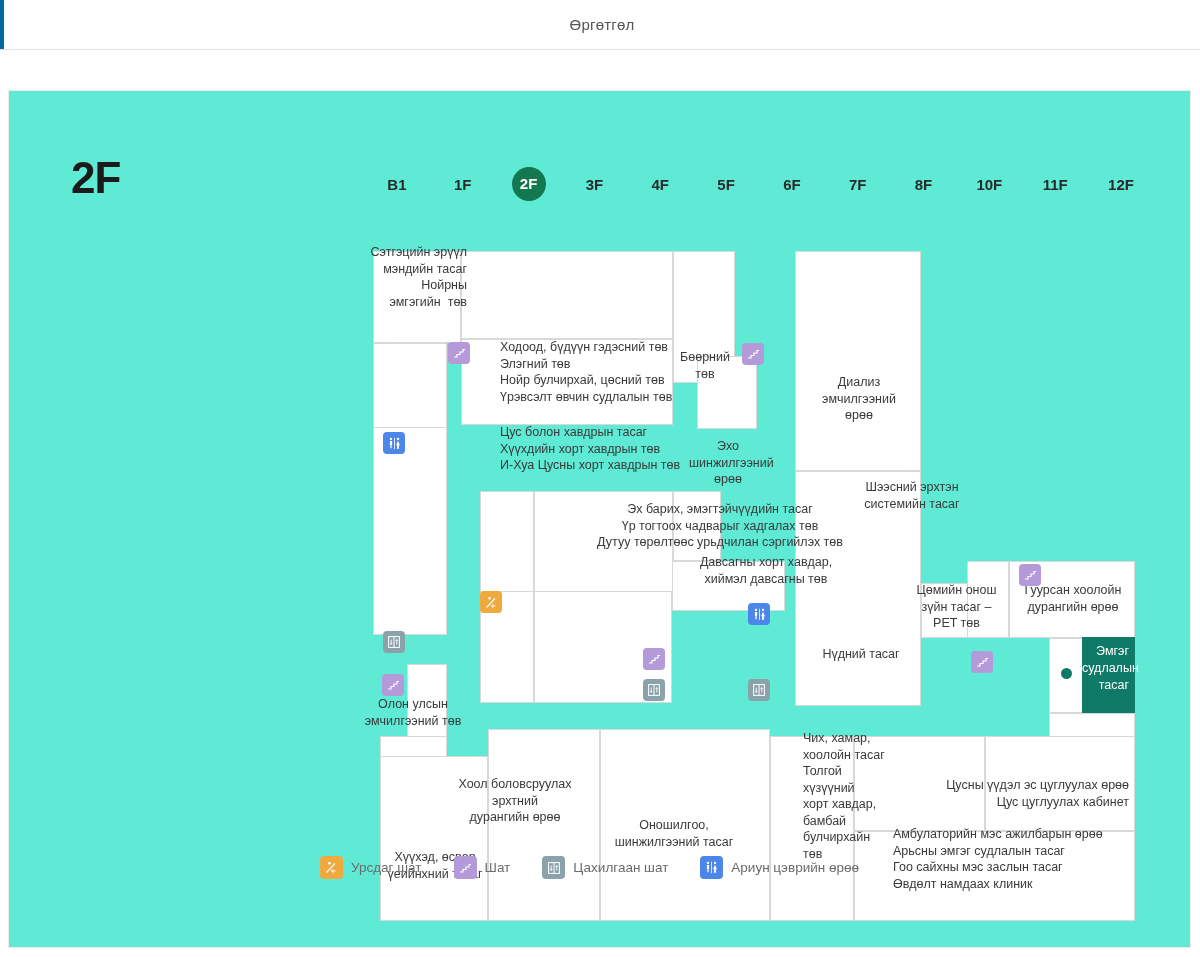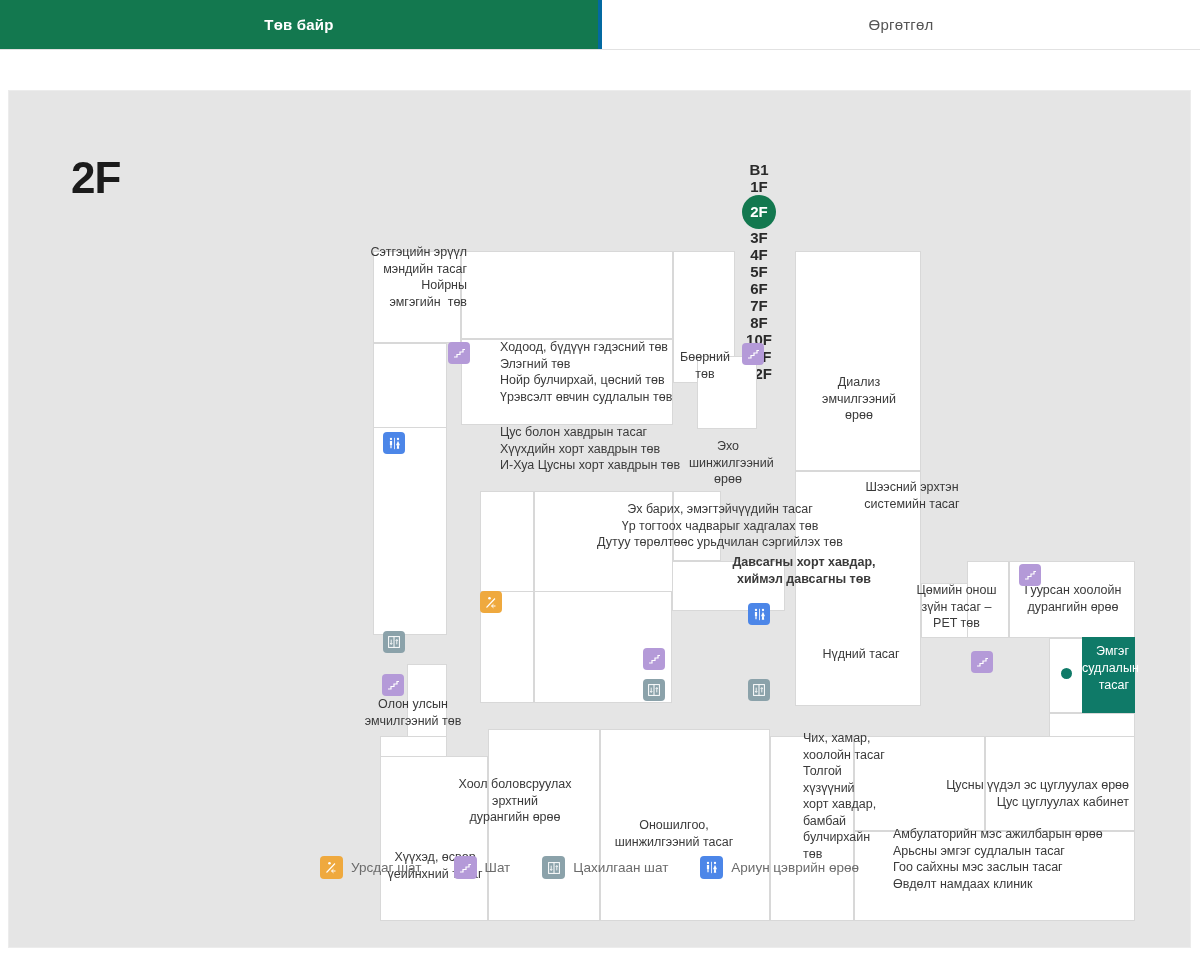--- a/index.html
+++ b/index.html
@@ -16,29 +16,29 @@
   .tab{
     flex:1;display:flex;align-items:center;justify-content:center;
     font-size:15px;letter-spacing:.2px;
   }
   .tab.active{background:#13784f;color:#fff;font-weight:bold;}
   .tab.inactive{background:#fff;color:#555;border-left:4px solid #0369a1;}
 
   
   .panel{
     position:absolute;left:8px;top:90px;width:1183px;height:858px;
-    border:1px solid #ececec;background:#e5e5e5;box-sizing:border-box;
+    border:1px solid #ececec;background:#5eead4;box-sizing:border-box;
   }
   .floor-big{
     position:absolute;left:62px;top:62px;
     font-size:44px;font-weight:bold;color:#1b1b1b;letter-spacing:-1px;
   }
   .floor-list{
     position:absolute;left:355px;top:70px;width:790px;height:46px;
-    display:flex;align-items:center;flex-direction:column;
+    display:flex;align-items:center;
   }
   .floor-chip{
     width:66px;text-align:center;font-size:15px;font-weight:bold;color:#2a2a2a;
     cursor:pointer;
   }
   .floor-chip.sel span{
     display:inline-block;width:34px;height:34px;line-height:34px;border-radius:50%;
     background:#13784f;color:#fff;
   }
 
@@ -82,23 +82,20 @@
     display:flex;justify-content:center;align-items:center;gap:10px;
   }
   .leg-item{display:flex;align-items:center;gap:8px;margin-right:22px;}
   .leg-item .ico{position:static;width:23px;height:23px;}
   .leg-txt{font-size:13.5px;color:#6b6b6b;text-align:right;}
 </style>
 </head>
 <body>
 
 <div class="tabbar">
-  <div class="tab active">
-    <span>Төв байр</span>
-  </div>
   <div class="tab inactive">
     <span>Өргөтгөл</span>
   </div>
 </div>
 
 <div class="panel">
 
   <div class="floor-big">2F</div>
 
   <div class="floor-list">
@@ -169,21 +166,21 @@
 төв</div>
     <div class="lbl c" style="left:680px;top:347px;width:78px;">Эхо
 шинжилгээний
 өрөө</div>
     <div class="lbl c" style="left:789px;top:283px;width:122px;">Диализ
 эмчилгээний
 өрөө</div>
     <div class="lbl c" style="left:501px;top:395px;width:420px;margin-top:15px;">Эх барих, эмэгтэйчүүдийн тасаг
 Үр тогтоох чадварыг хадгалах төв
 Дутуу төрөлтөөс урьдчилан сэргийлэх төв</div>
-    <div class="lbl c" style="left:680px;top:463px;width:230px;font-weight:bold;">Давсагны хорт хавдар,
+    <div class="lbl c" style="left:642px;top:463px;width:230px;">Давсагны хорт хавдар,
 хиймэл давсагны төв</div>
     <div class="lbl c" style="left:823px;top:388px;width:160px;">Шээсний эрхтэн
 системийн тасаг</div>
     <div class="lbl c" style="left:885px;top:491px;width:125px;">Цөмийн онош
 зүйн тасаг –
 PET төв</div>
     <div class="lbl c" style="left:789px;top:555px;width:126px;">Нүдний тасаг</div>
     <div class="lbl c" style="left:1001px;top:491px;width:126px;">Гуурсан хоолойн
 дурангийн өрөө</div>
     <div class="lbl c" style="left:333px;top:605px;width:142px;">Олон улсын

